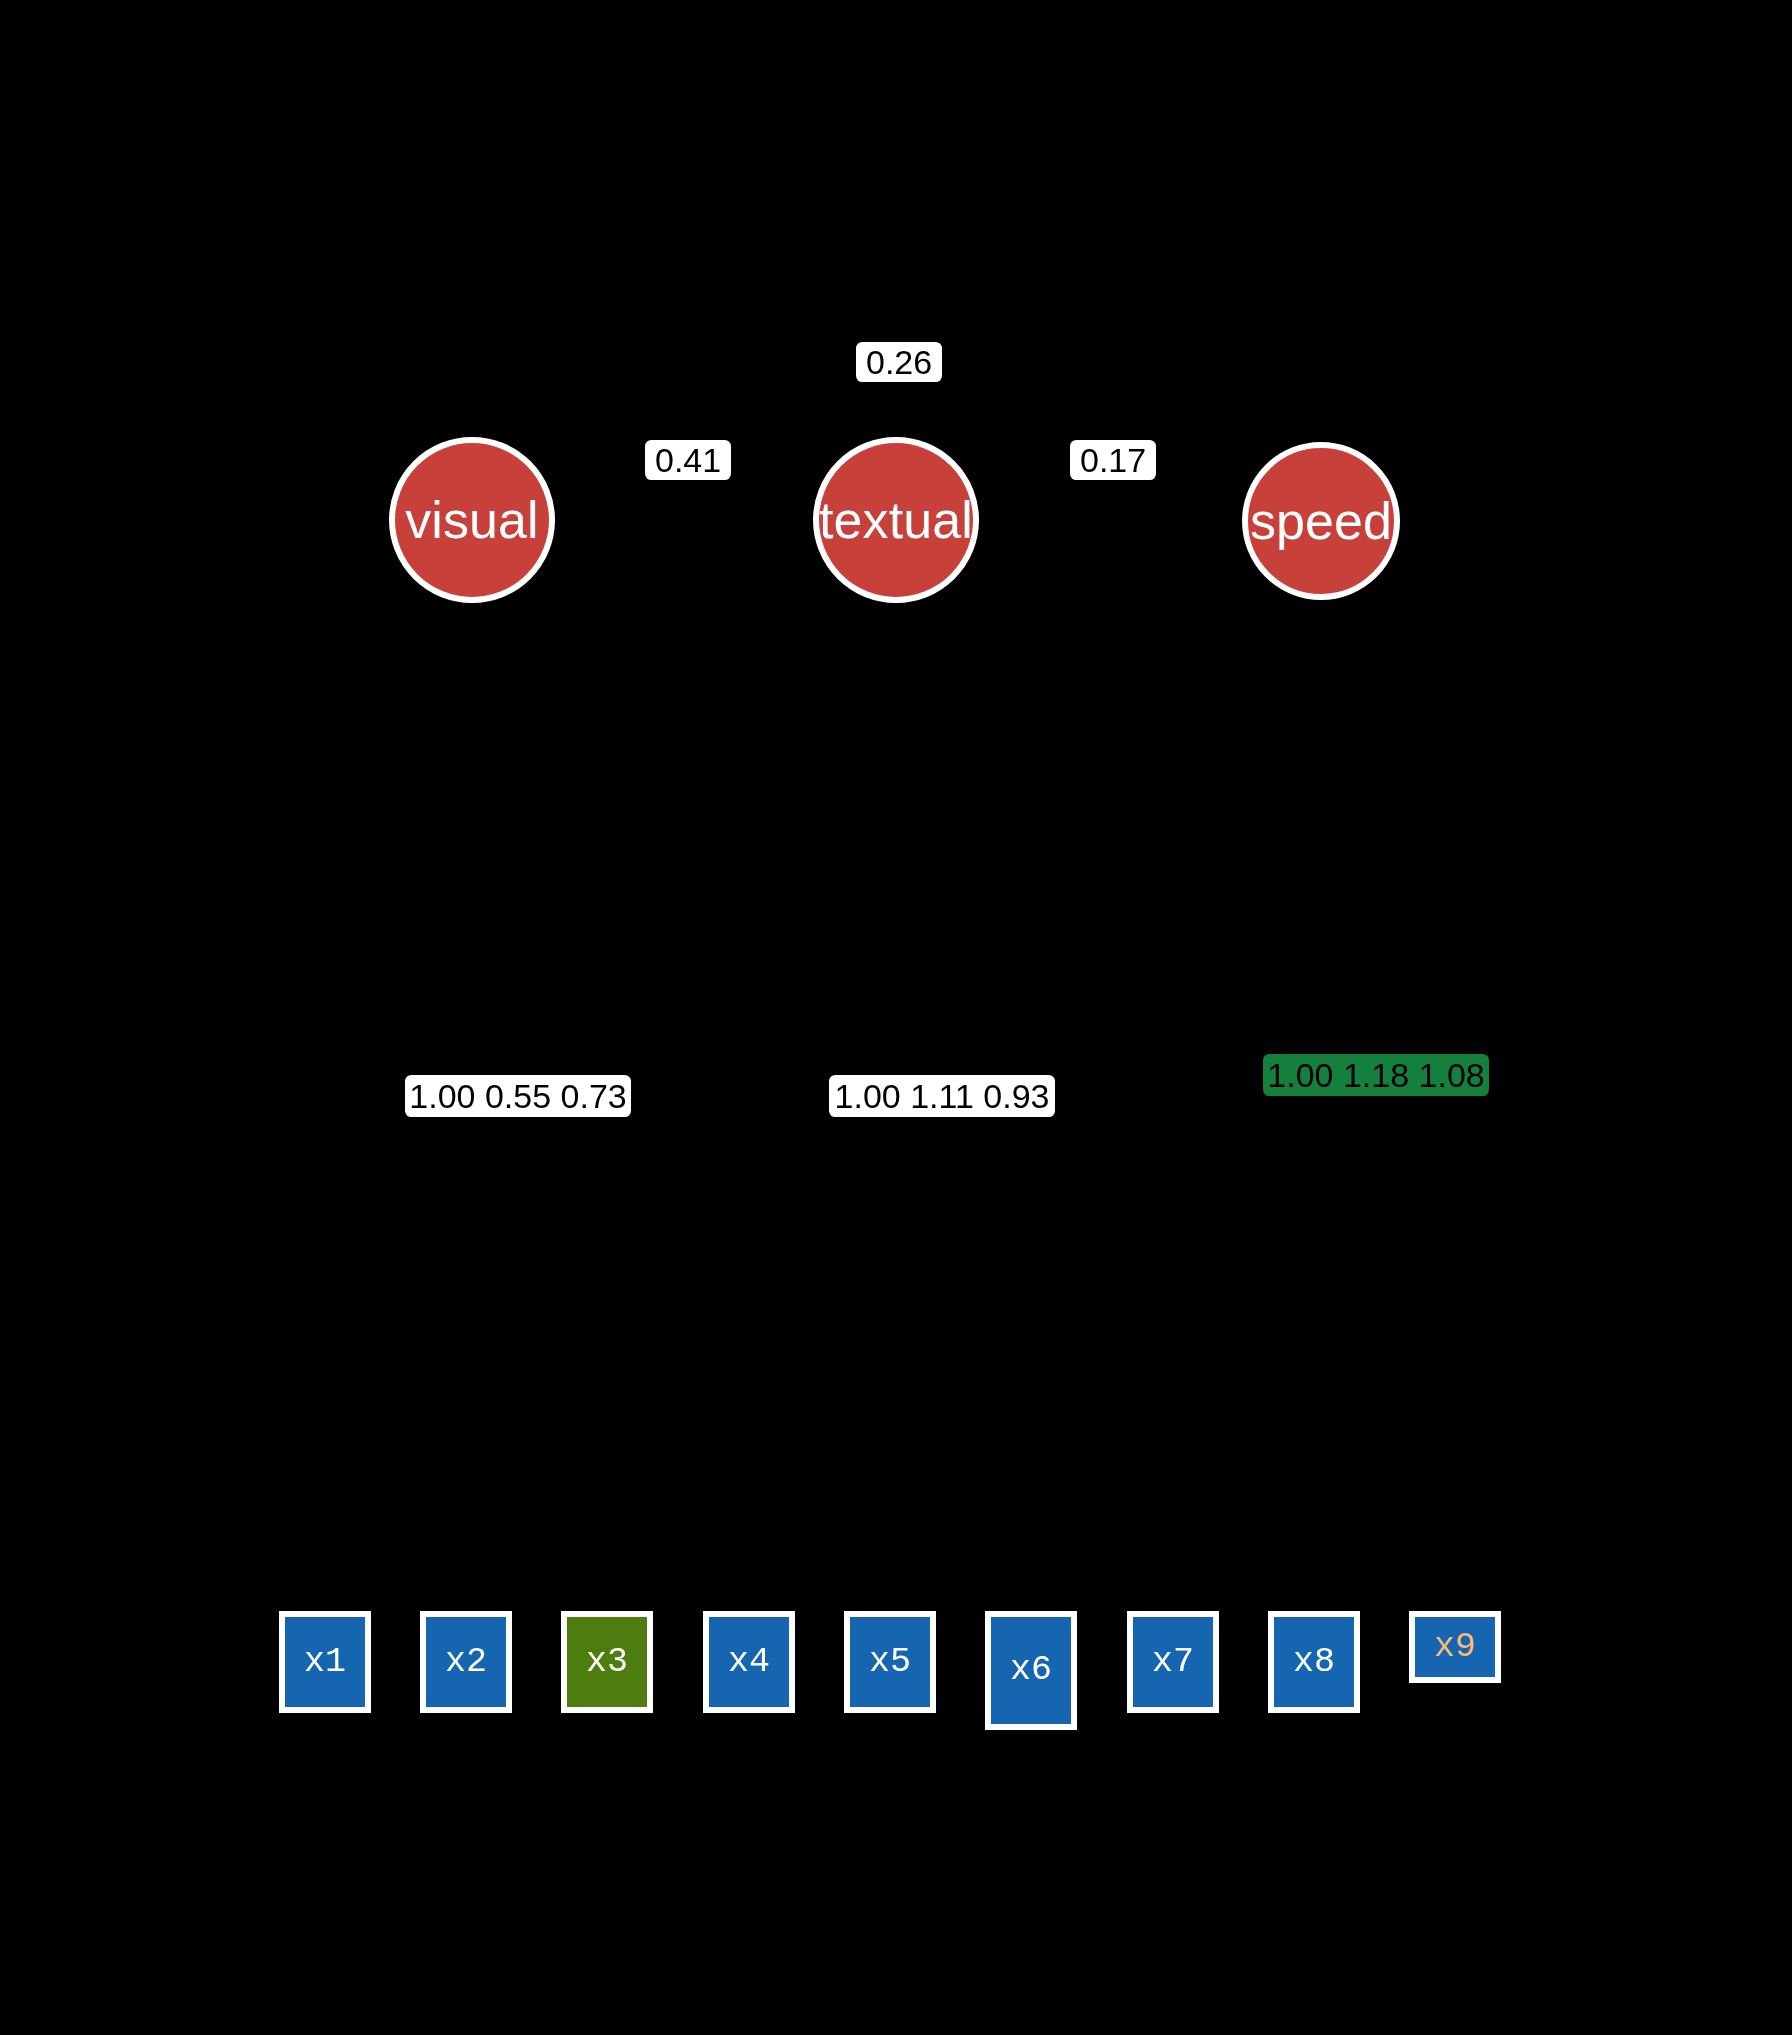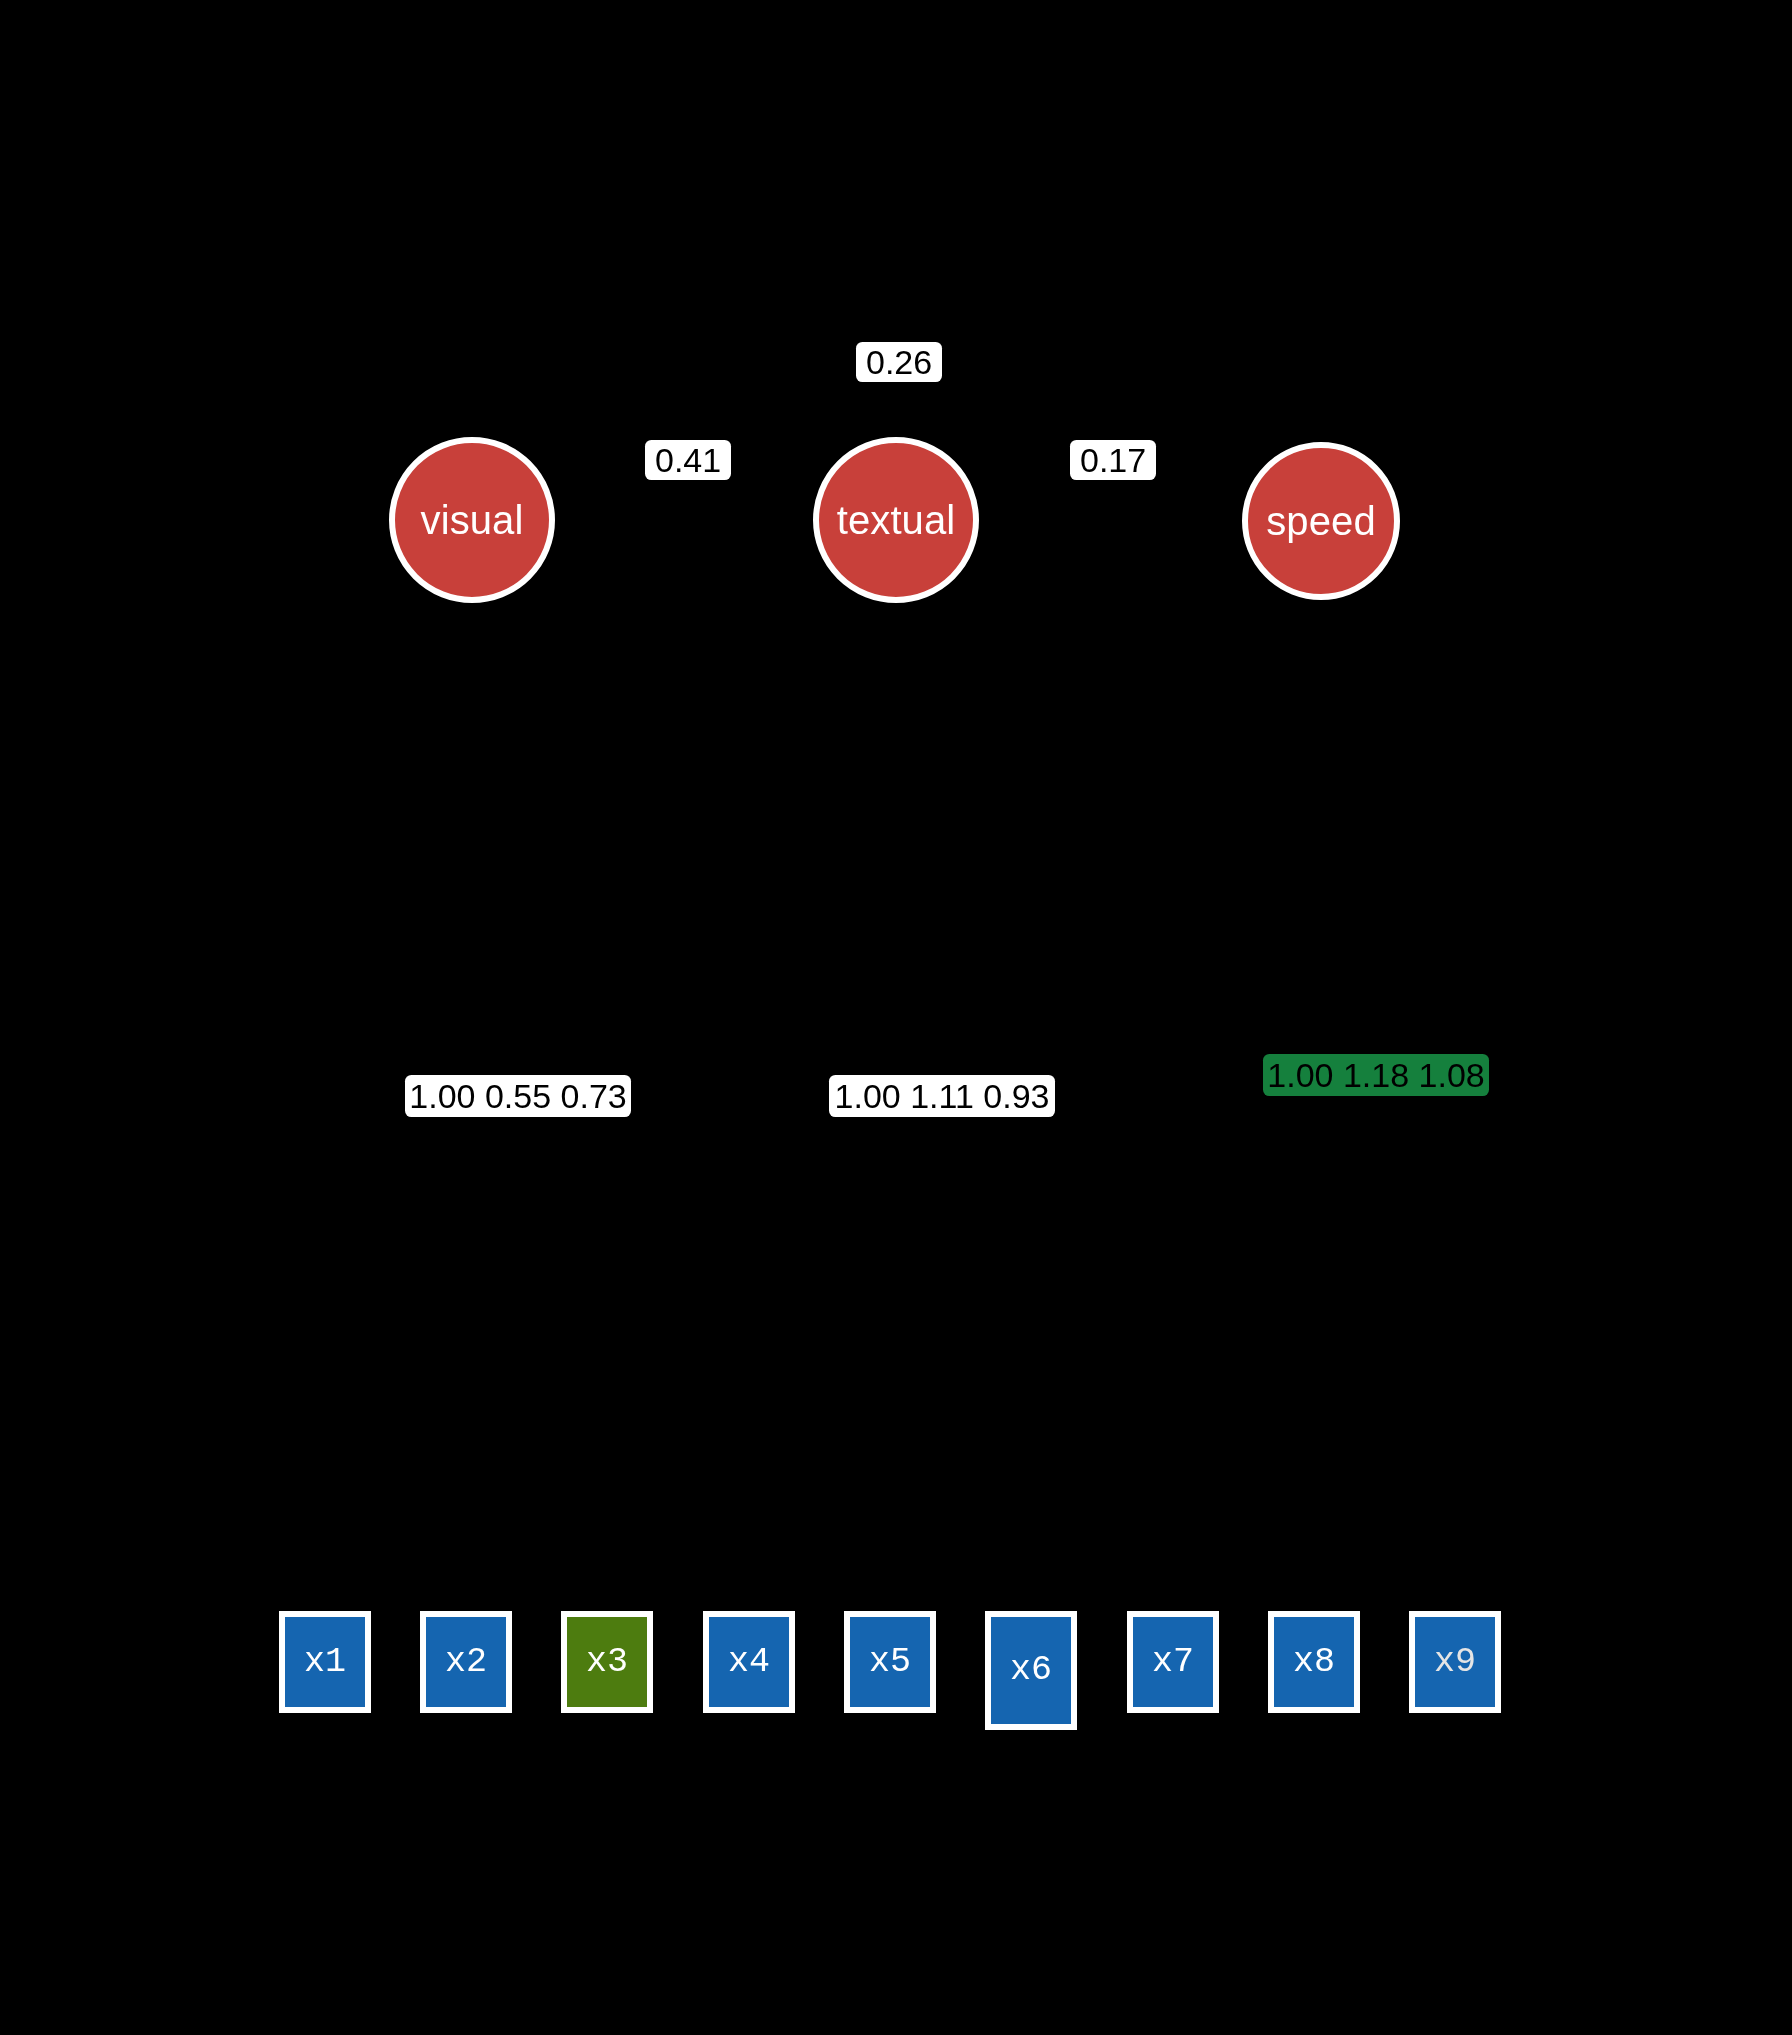--- a/index.html
+++ b/index.html
@@ -30,21 +30,21 @@
   .latent {
     position: absolute;
     box-sizing: border-box;
     border-radius: 50%;
     background: #c8403a;
     border: 6.3px solid #ffffff;
     display: flex;
     align-items: center;
     justify-content: center;
     color: #ffffff;
-    font-size: 40px;
+    font-size: 52px;
     line-height: 1;
     letter-spacing: 0.1px;
     font-family: "Liberation Sans", sans-serif;
   }
 
   
   .manifest {
     position: absolute;
     box-sizing: border-box;
     background: #1565b0;
@@ -143,21 +143,21 @@
     </div>
   <div class="manifest" id="node-x6" style="left: 985px; top: 1611px; width: 92px; height: 119px; background: rgb(21, 101, 176); border-color: rgb(255, 255, 255); color: rgb(255, 255, 255);">
       <span>x6</span>
     </div>
   <div class="manifest" id="node-x7" style="left: 1127px; top: 1611px; width: 92px; height: 102px; background: rgb(21, 101, 176); border-color: rgb(255, 255, 255); color: rgb(255, 255, 255);">
       <span>x7</span>
     </div>
   <div class="manifest" id="node-x8" style="left: 1268px; top: 1611px; width: 92px; height: 102px; background: rgb(21, 101, 176); border-color: rgb(255, 255, 255); color: rgb(255, 255, 255);">
       <span>x8</span>
     </div>
-  <div class="manifest" id="node-x9" style="left: 1409px; top: 1611px; width: 92px; height: 102px; background: rgb(21, 101, 176); border-color: rgb(255, 255, 255); color: #e5e5e5;">
+  <div class="manifest" id="node-x9" style="left: 1409px; top: 1611px; width: 92px; height: 72px; background: rgb(21, 101, 176); border-color: rgb(255, 255, 255); color: #fdba74;">
       <span>x9</span>
     </div>
 
   <div class="param-label cov" id="lbl-cov-0" style="left: 645px; top: 440px; background: rgb(255, 255, 255); color: rgb(0, 0, 0);">
       <span>0.41</span>
     </div>
   <div class="param-label cov" id="lbl-cov-1" style="left: 856px; top: 342px; background: rgb(255, 255, 255); color: rgb(0, 0, 0);">
       <span>0.26</span>
     </div>
   <div class="param-label cov" id="lbl-cov-2" style="left: 1070px; top: 440px; background: rgb(255, 255, 255); color: rgb(0, 0, 0);">

